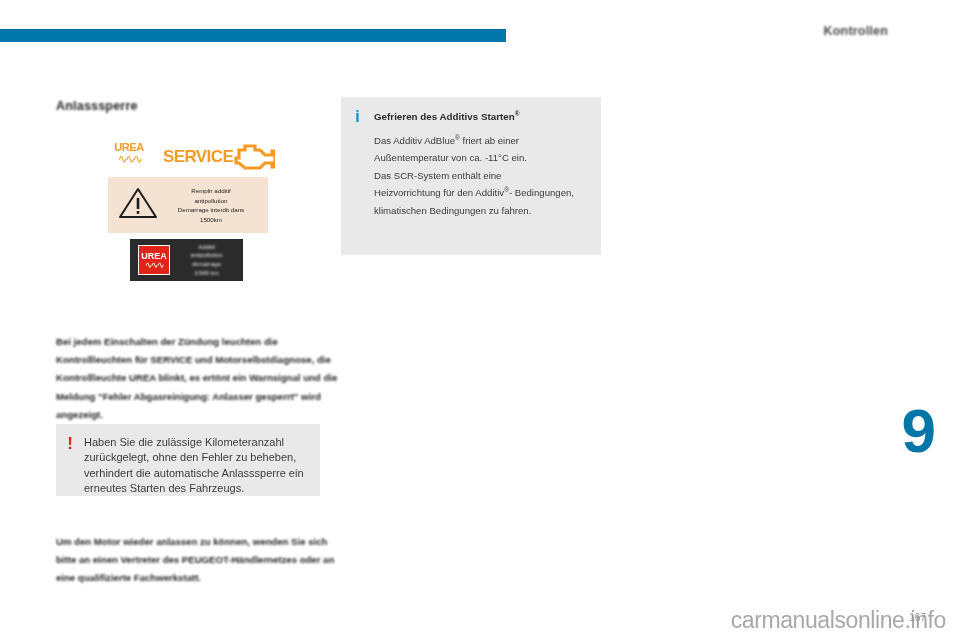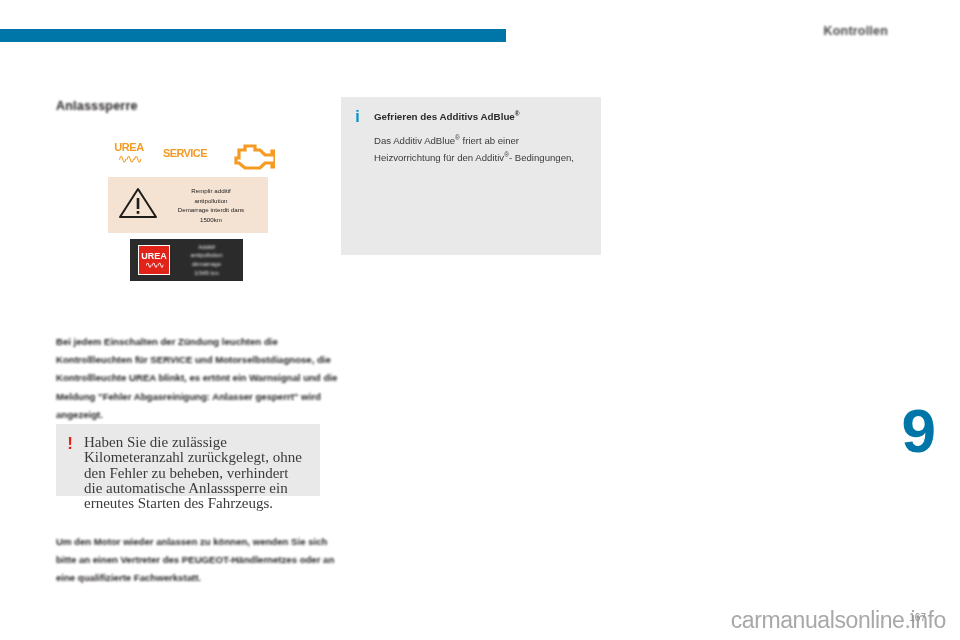--- a/index.html
+++ b/index.html
@@ -81,21 +81,21 @@
   .tt-urea .tt-wave {
     display: block;
     font-size: 12px;
     line-height: 10px;
     letter-spacing: -2.5px;
     margin-top: 1px;
   }
   .tt-service {
     left: 58px;
     top: 7px;
-    font-size: 11px;
+    font-size: 17px;
     font-weight: bold;
     letter-spacing: -0.6px;
   }
   .tt-engine {
     left: 128px;
     top: 2px;
     width: 42px;
     height: 29px;
   }
 
@@ -202,24 +202,23 @@
     color: #e2231a;
     font-size: 17px;
     font-weight: bold;
     text-align: center;
     padding-top: 11px;
     line-height: 1;
   }
   .warn-text {
     flex: 1 1 auto;
     padding: 11px 12px 0 0;
-    font-size: 15px;
+    font-size: 11px;
     line-height: 15.3px;
     color: #3b3b3b;
-    font-family: Liberation Serif, serif;
   }
 
   
   .info-box {
     position: absolute;
     left: 341px;
     top: 97px;
     width: 260px;
     height: 158px;
     background: #e9e9e9;
@@ -348,24 +347,27 @@
   <div class="warn-box">
     <div class="warn-mark">!</div>
     <div class="warn-text">Haben Sie die zulässige Kilometeranzahl zurückgelegt, ohne den Fehler zu beheben, verhindert die automatische Anlasssperre ein erneutes Starten des Fahrzeugs.</div>
   </div>
 
   <div class="body-para p2">Um den Motor wieder anlassen zu können, wenden Sie sich bitte an einen Vertreter des PEUGEOT-Händlernetzes oder an eine qualifizierte Fachwerkstatt.</div>
 
   <div class="info-box">
     <div class="info-mark">i</div>
     <div class="info-body">
-      <div class="info-title"><span>Gefrieren des Additivs AdBlue</span><sup>®</sup></div>
+      <div class="info-title"><span>Gefrieren des Additivs Starten</span><sup>®</sup></div>
       <div class="info-text">
         <div><span>Das Additiv AdBlue</span><sup>®</sup><span> friert ab einer</span></div>
+        <div>Außentemperatur von ca. -11°C ein.</div>
+        <div>Das SCR-System enthält eine</div>
         <div><span>Heizvorrichtung für den Additiv</span><sup>®</sup><span>- Bedingungen,</span></div>
+        <div>klimatischen Bedingungen zu fahren.</div>
       </div>
     </div>
   </div>
 
   <div class="chapter-num">9</div>
 
   <div class="watermark">
     <span>carmanualsonline.info</span>
     <span class="pagenum">167</span>
   </div>

